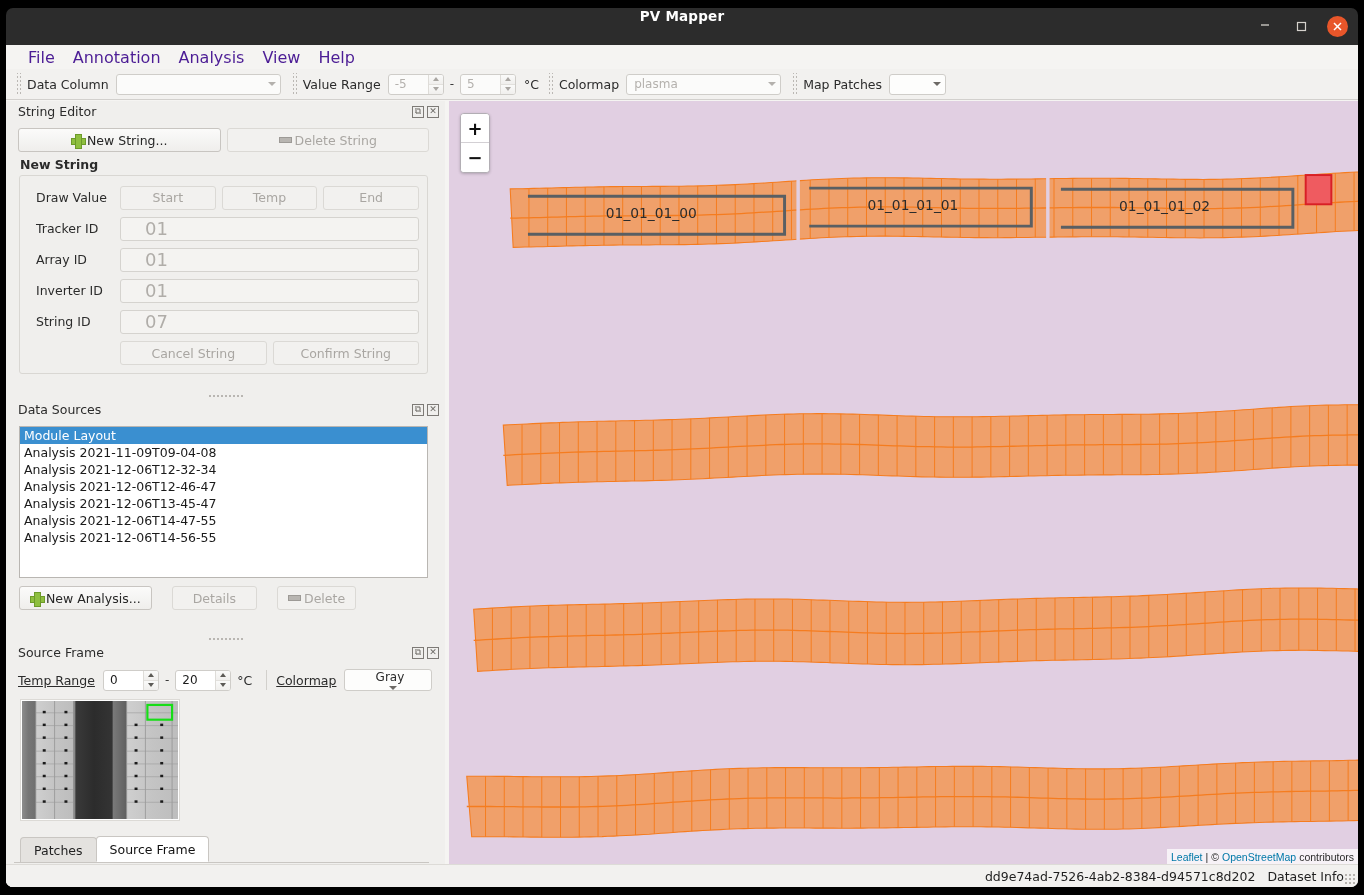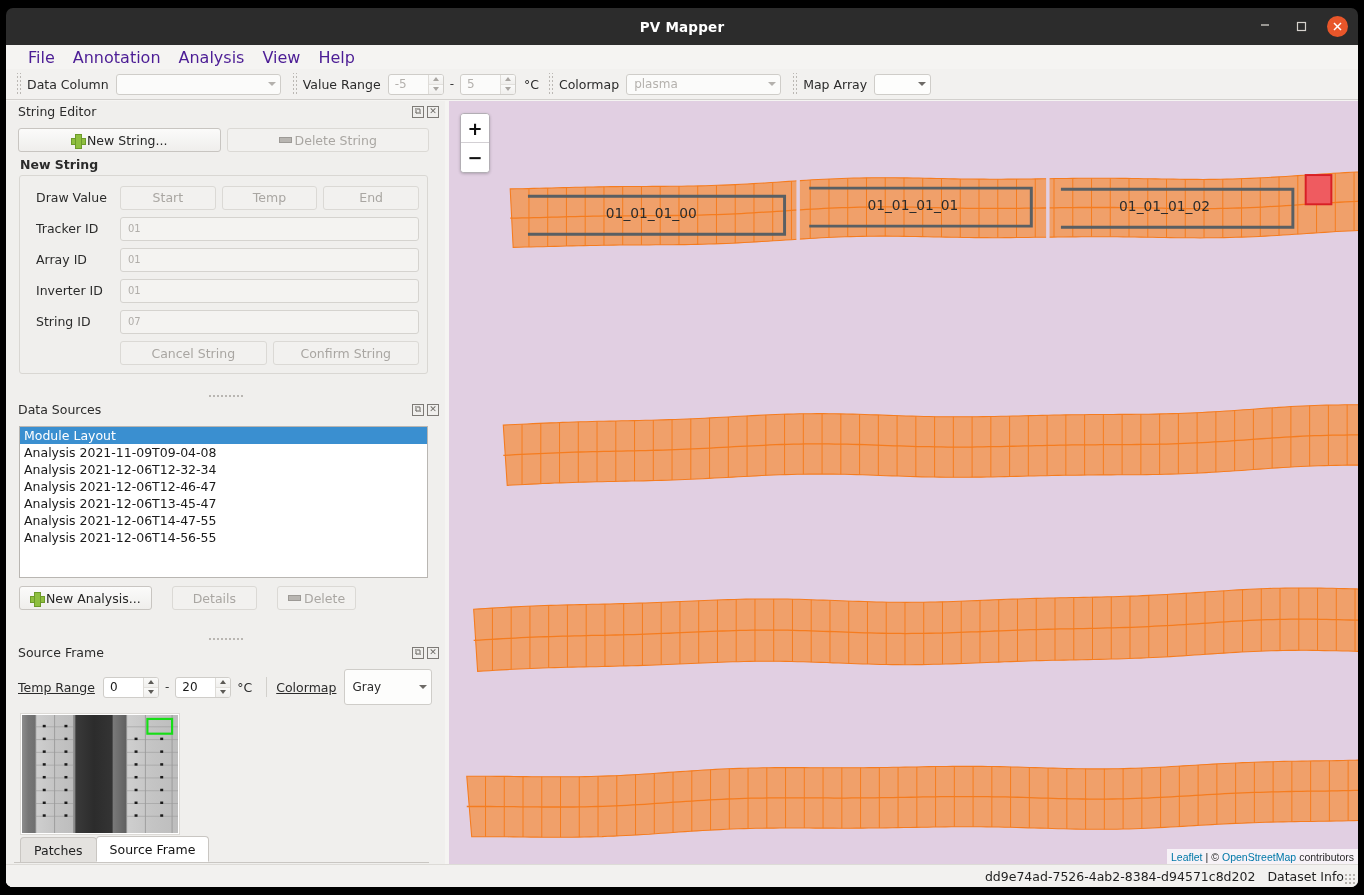--- a/index.html
+++ b/index.html
@@ -13,21 +13,21 @@
     width: 1364px; height: 895px;
     background: #000;
     overflow: hidden;
   }
 
   
   .titlebar {
     position: absolute; left: 6px; top: 8px; width: 1352px; height: 37px;
     background: #2c2c2c;
     border-radius: 7px 7px 0 0;
-    display: flex; align-items: center; justify-content: center;
+    display: flex; align-items: flex-start; justify-content: center;
   }
   .titlebar-title {
     color: #ffffff; font-size: 13.5px; font-weight: bold;
     letter-spacing: .2px;
   }
   .win-btns {
     position: absolute; right: 10px; top: 0; height: 37px;
     display: flex; align-items: center; gap: 16px;
   }
   .win-btn {
@@ -173,22 +173,22 @@
   .se-box {
     margin: 0 9px; border: 1px solid #d9d7d3; border-radius: 3px;
     padding: 6px 8px 8px 8px; background: #f0efed;
   }
   .fld-row { display: flex; align-items: center; height: 31px; }
   .fld-label { width: 92px; font-size: 12.5px; color: #2b2b2b; padding-left: 8px;}
   .fld-btns { display: flex; gap: 6px; flex: 1; }
   .fld-btns .btn { flex: 1; }
   .txtin {
     flex: 1; height: 24px; border: 1px solid #d5d3cf; border-radius: 3px;
-    background: #f4f3f1; font-size: 10px; color: #b0ada9;
-    display: flex; align-items: center; padding-left: 7px;
+    background: #f4f3f1; font-size: 18px; color: #b0ada9;
+    display: flex; align-items: center; padding-left: 24px;
   }
   .se-foot { display: flex; gap: 6px; padding-top: 4px; padding-left: 92px; }
   .se-foot .btn { flex: 1; }
 
   
   .ds-list {
     position: absolute; left: 9px; right: 9px; top: 6px; height: 152px;
     background: #ffffff; border: 1px solid #b9b6b2; overflow: hidden;
   }
   .ds-item {
@@ -341,21 +341,21 @@
       <span class="degc">°C</span>
 
       <div class="tb-grip"></div>
       <div class="tb-label">Colormap</div>
       <div class="combo" style="width:155px;">
         <span class="cb-text">plasma</span>
         <span class="cb-arrow"></span>
       </div>
 
       <div class="tb-grip" style="margin-left:10px;"></div>
-      <div class="tb-label">Map Array</div>
+      <div class="tb-label">Map Patches</div>
       <div class="combo enabled" style="width:57px;">
         <span class="cb-text"></span>
         <span class="cb-arrow"></span>
       </div>
     </div>
 
     <div class="leftdock">
 
       <div class="dockpanel" style="top:0; height:290px;">
         <div class="dock-title">
@@ -480,21 +480,21 @@
                     <i class="tri-up"></i>
                   </span>
                 <span class="sp-dn">
                     <i class="tri-dn"></i>
                   </span>
               </span>
             </span>
             <span class="degc" style="margin-left:6px;">°C</span>
             <span class="vsep"></span>
             <span class="sf-label">Colormap</span>
-            <span class="combo enabled" style="width:88px;height:36px;">
+            <span class="combo enabled" style="width:88px;height:22px;flex-direction:column;">
               <span class="cb-text">Gray</span>
               <span class="cb-arrow"></span>
             </span>
           </div>
 
           <div class="thumbwrap">
             <svg class="thumb" viewBox="0 0 158 120" preserveAspectRatio="none">
               <defs>
                 <linearGradient id="gL" x1="0" y1="0" x2="1" y2="0">
                   <stop offset="0" stop-color="#8d8d8d"></stop>

